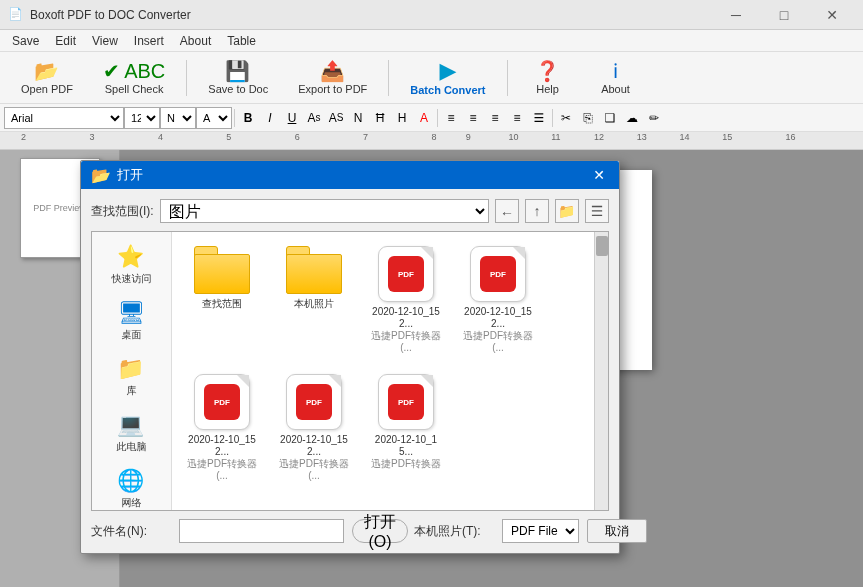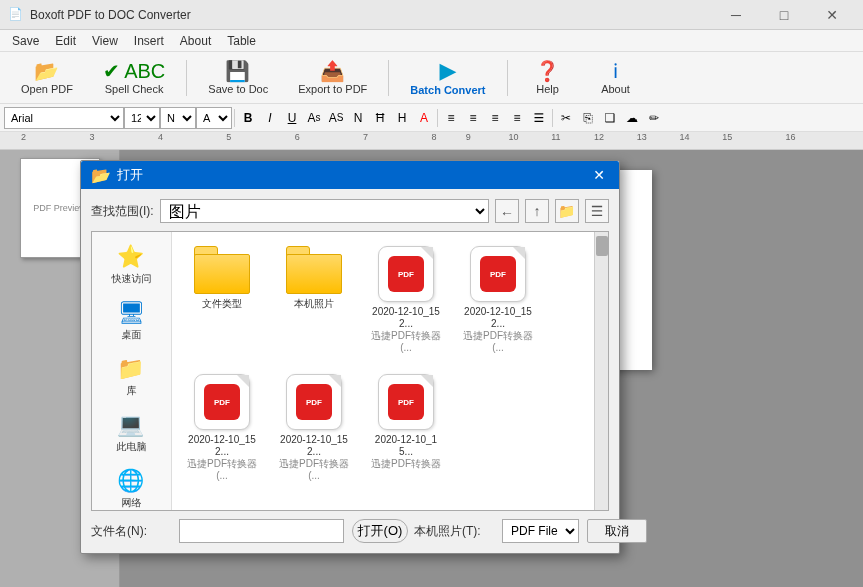--- a/index.html
+++ b/index.html
@@ -352,21 +352,21 @@
       height: 24px;
       border: 1px solid #aaa;
       background: white;
       font-size: 12px;
       padding: 0 4px;
     }
     .dialog-ok-btn {
       width: 56px; height: 24px;
       background: #f0f0f0;
       border: 1px solid #aaa;
-      cursor: pointer; font-size: 13px;
+      cursor: pointer; font-size: 16px;
       display: flex; align-items: center; justify-content: center;
       border-radius: 12px;
     }
     .dialog-cancel-btn {
       width: 60px; height: 24px;
       background: #f0f0f0;
       border: 1px solid #aaa;
       cursor: pointer; font-size: 12px;
       display: flex; align-items: center; justify-content: center;
       border-radius: 2px;
@@ -563,21 +563,21 @@
             </div>
           </div>
 
           <div class="file-grid">
 
             <div class="file-item">
               <div class="folder-icon">
                 <div class="folder-tab"></div>
                 <div class="folder-body"></div>
               </div>
-              <span class="file-name">文件类型</span>
+              <span class="file-name">查找范围</span>
             </div>
 
             <div class="file-item">
               <div class="folder-icon">
                 <div class="folder-tab"></div>
                 <div class="folder-body"></div>
               </div>
               <span class="file-name">本机照片</span>
             </div>
 

